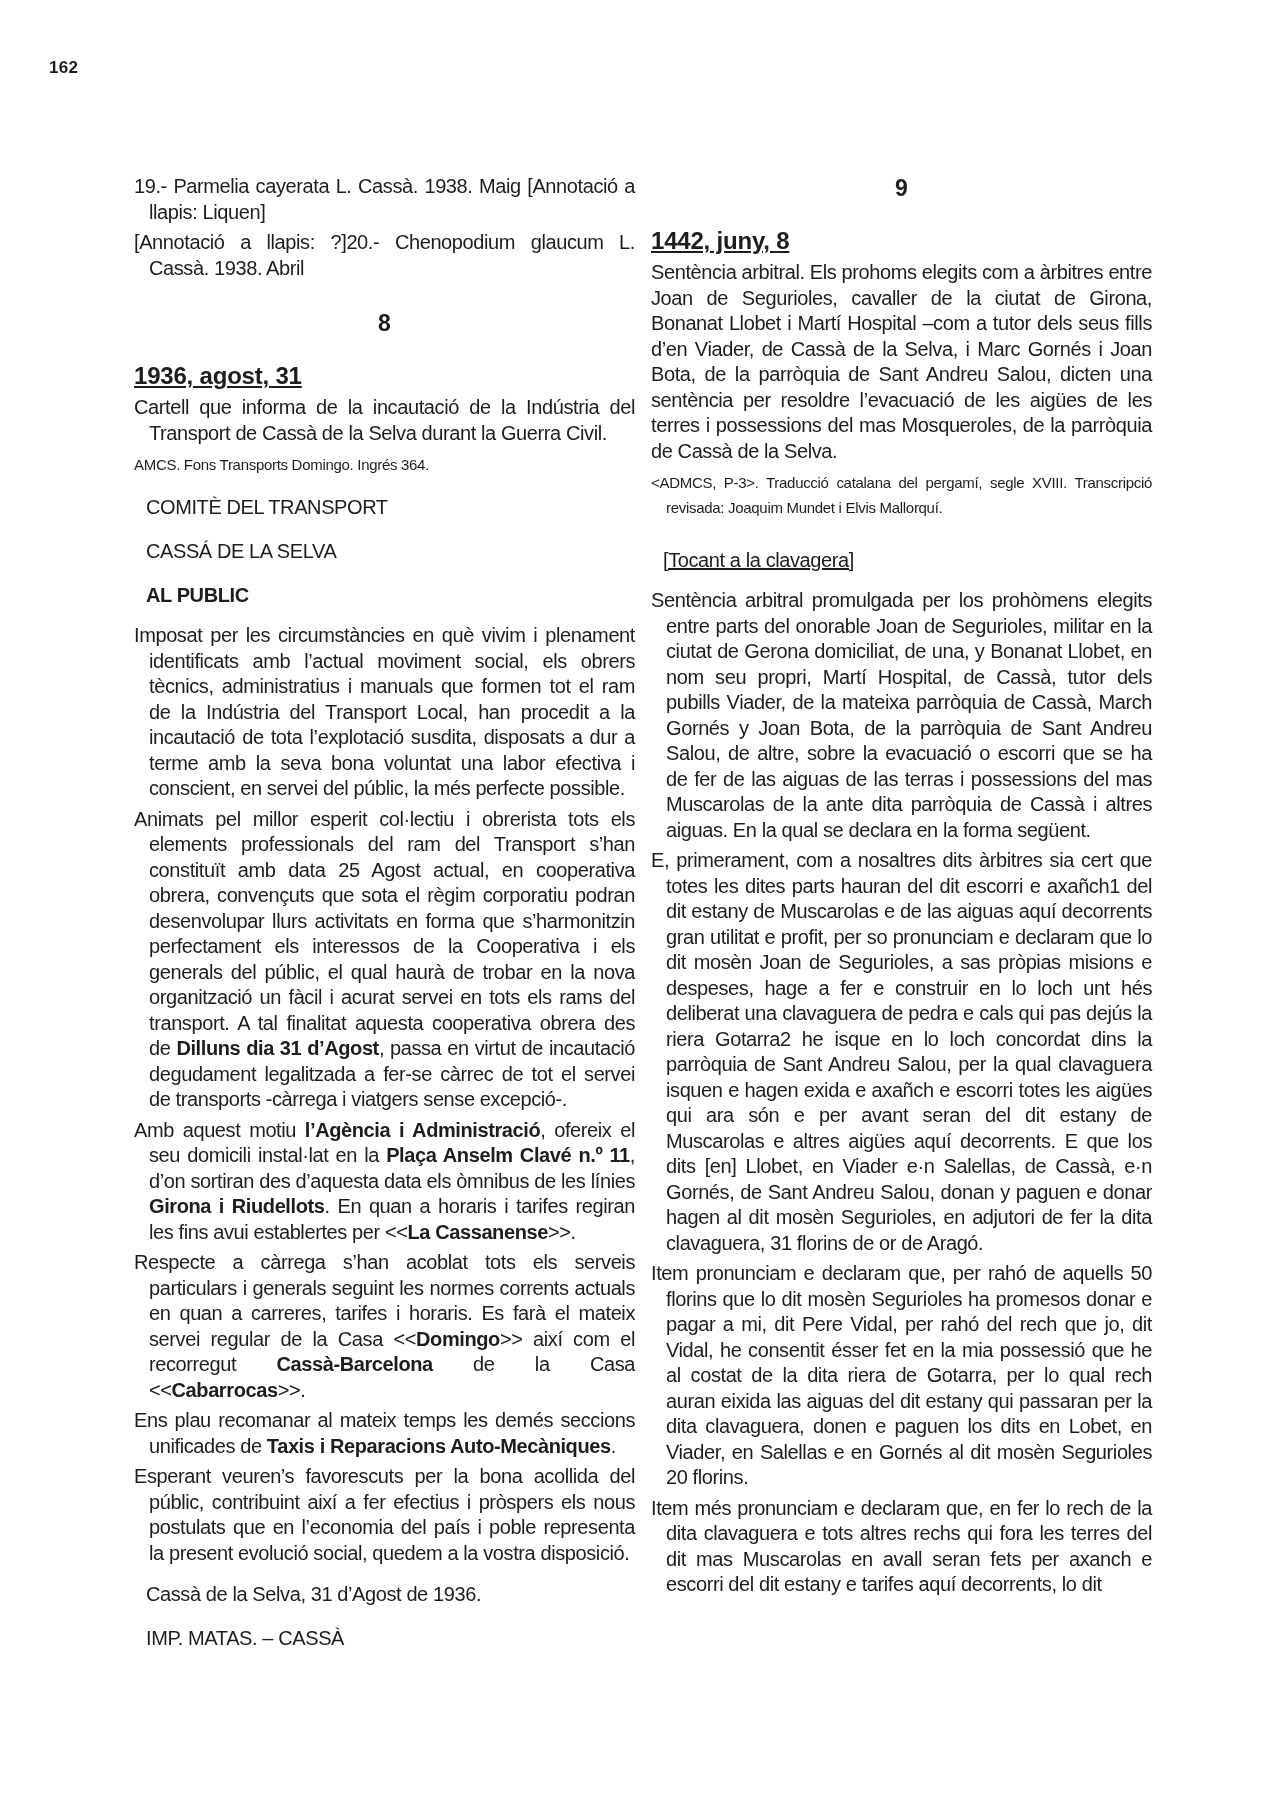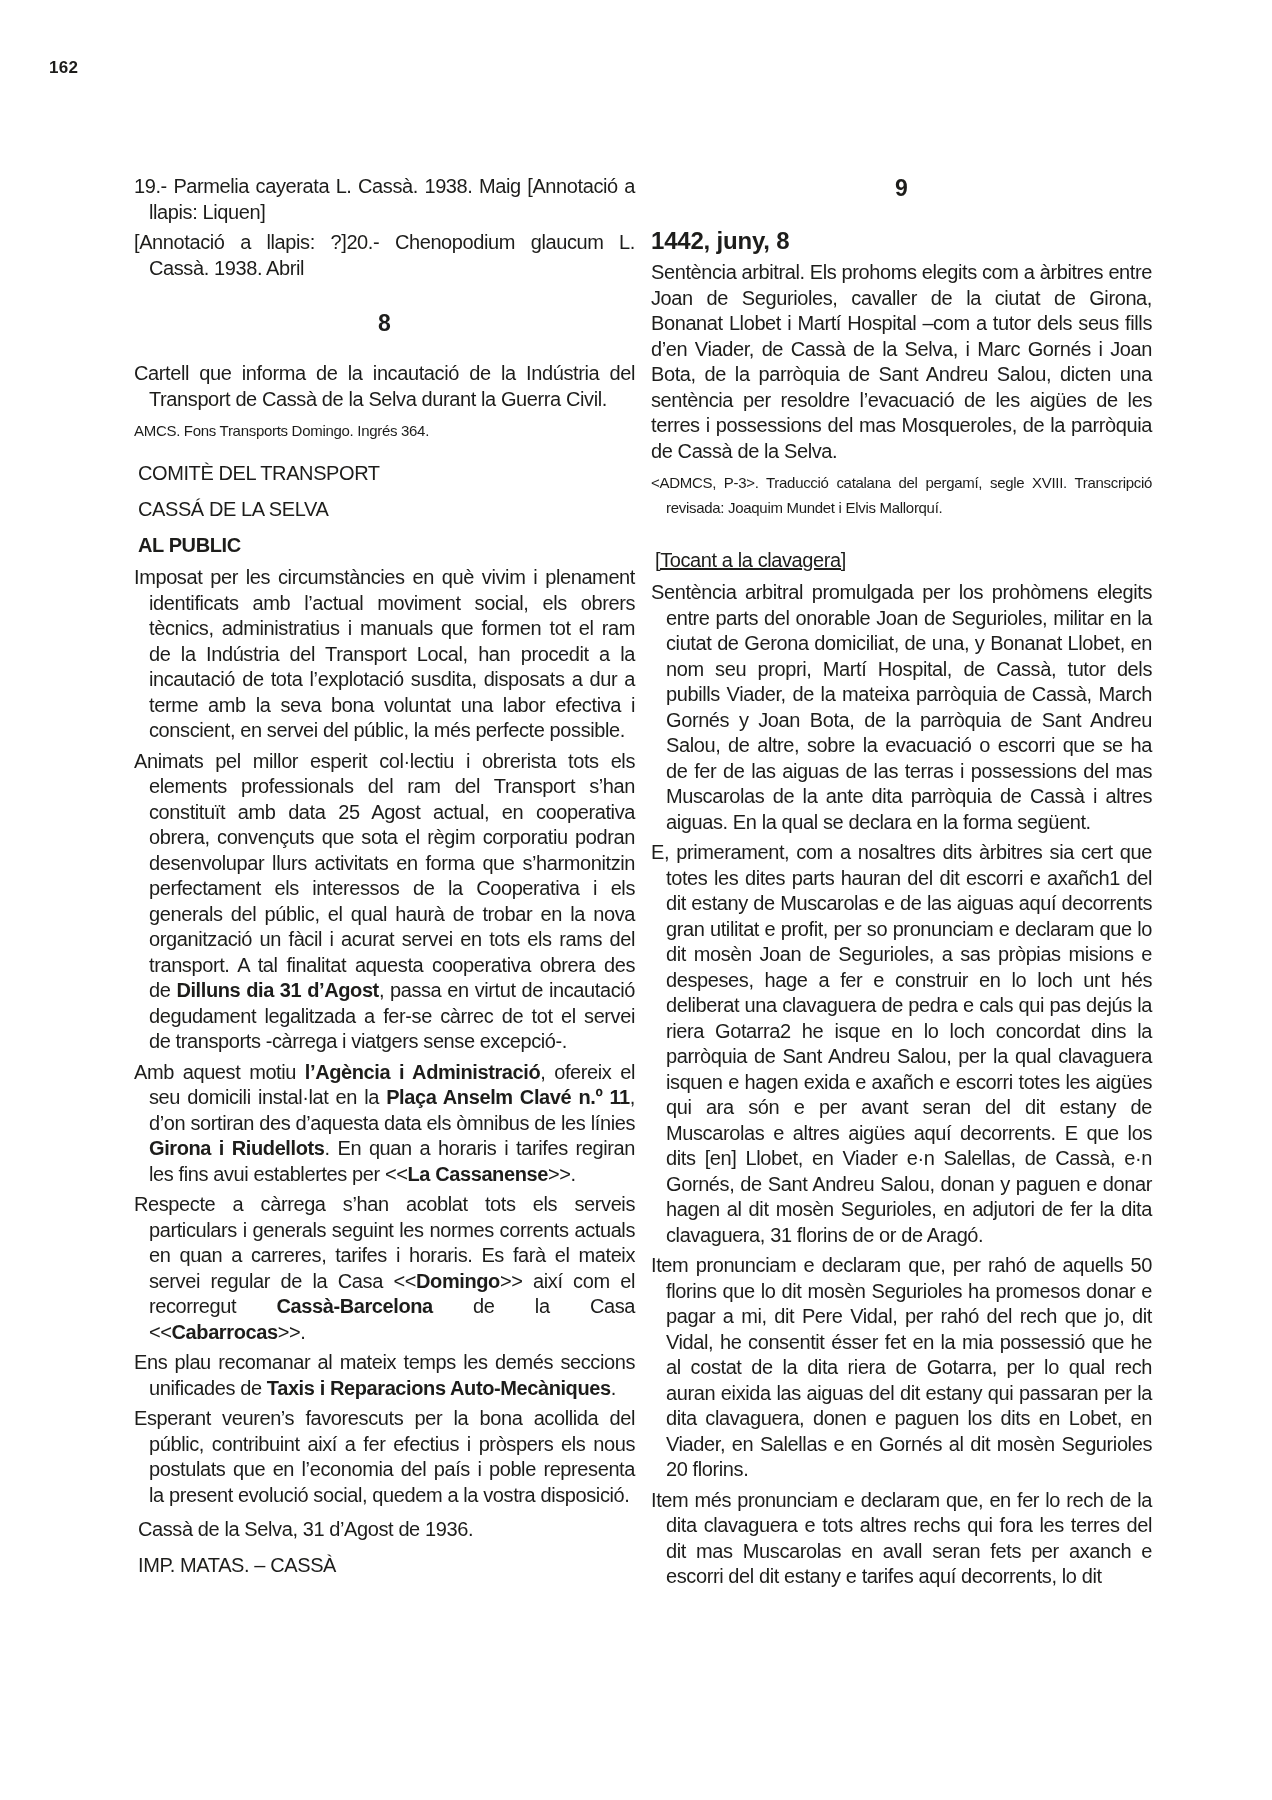--- a/index.html
+++ b/index.html
@@ -28,21 +28,21 @@
     text-align: justify;
     hyphens: auto;
     padding-left: 15px; text-indent: -15px;
     margin: 0 0 5px 0;
   }
   .entry.flush { padding-left: 0; text-indent: 0; }
 
   .doc-line {
     font-size: 20px; line-height: 32px;
     letter-spacing: -0.4px;
-    margin: 4px;
+    margin: 12px;
   }
   .gap-above { margin-top: 14px; }
   .gap-above-lg { margin-top: 24px; text-decoration: underline; }
 
   .source-note {
     font-size: 15px; line-height: 25px;
     letter-spacing: -0.3px;
     text-align: justify;
     padding-left: 15px; text-indent: -15px;
     margin: 6px 0 3px 0;
@@ -55,34 +55,36 @@
     margin: 28px 0 24px 0;
     padding: 0; text-indent: 0;
   }
   .column .record-number:first-child { margin-top: 0; }
 
   .date-heading {
     font-size: 24px; font-weight: bold;
     line-height: 30px;
     letter-spacing: -0.2px;
     margin: 0 0 4px 0;
+    text-decoration: underline;
   }
 
   .b { font-weight: bold; }
 </style>
 </head>
 <body>
 
 <div class="page-number">162</div>
 
 <div class="content">
   <div class="column">
       <div class="entry"><span>19.- Parmelia cayerata L. Cassà. 1938. Maig [Annotació a llapis: Liquen]</span></div>
       <div class="entry"><span>[Annotació a llapis: ?]20.- Chenopodium glaucum L. Cassà. 1938. Abril</span></div>
       <div class="record-number"><span class="b">8</span></div>
+      <div class="date-heading"><span class="b">1936, agost, 31</span></div>
       <div class="entry"><span>Cartell que informa de la incautació de la Indústria del Transport de Cassà de la Selva durant la Guerra Civil.</span></div>
       <div class="source-note"><span>AMCS. Fons Transports Domingo. Ingrés 364.</span></div>
       <div class="doc-line gap-above"><span>COMITÈ DEL TRANSPORT</span></div>
       <div class="doc-line"><span>CASSÁ DE LA SELVA</span></div>
       <div class="doc-line"><span class="b">AL PUBLIC</span></div>
       <div class="entry"><span>Imposat per les circumstàncies en què vivim i plenament identificats amb l’actual moviment social, els obrers tècnics, administratius i manuals que formen tot el ram de la Indústria del Transport Local, han procedit a la incautació de tota l’explotació susdita, disposats a dur a terme amb la seva bona voluntat una labor efectiva i conscient, en servei del públic, la més perfecte possible.</span></div>
       <div class="entry"><span>Animats pel millor esperit col·lectiu i obrerista tots els elements professionals del ram del Transport s’han constituït amb data 25 Agost actual, en cooperativa obrera, convençuts que sota el règim corporatiu podran desenvolupar llurs activitats en forma que s’harmonitzin perfectament els interessos de la Cooperativa i els generals del públic, el qual haurà de trobar en la nova organització un fàcil i acurat servei en tots els rams del transport. A tal finalitat aquesta cooperativa obrera des de </span><span class="b">Dilluns dia 31 d’Agost</span><span>, passa en virtut de incautació degudament legalitzada a fer-se càrrec de tot el servei de transports -càrrega i viatgers sense excepció-.</span></div>
       <div class="entry"><span>Amb aquest motiu </span><span class="b">l’Agència i Administració</span><span>, ofereix el seu domicili instal·lat en la </span><span class="b">Plaça Anselm Clavé n.º 11</span><span>, d’on sortiran des d’aquesta data els òmnibus de les línies </span><span class="b">Girona i Riudellots</span><span>. En quan a horaris i tarifes regiran les fins avui establertes per &lt;&lt;</span><span class="b">La Cassanense</span><span>&gt;&gt;.</span></div>
       <div class="entry"><span>Respecte a càrrega s’han acoblat tots els serveis particulars i generals seguint les normes corrents actuals en quan a carreres, tarifes i horaris. Es farà el mateix servei regular de la Casa &lt;&lt;</span><span class="b">Domingo</span><span>&gt;&gt; així com el recorregut </span><span class="b">Cassà-Barcelona</span><span> de la Casa &lt;&lt;</span><span class="b">Cabarrocas</span><span>&gt;&gt;.</span></div>
       <div class="entry"><span>Ens plau recomanar al mateix temps les demés seccions unificades de </span><span class="b">Taxis i Reparacions Auto-Mecàniques</span><span>.</span></div>

